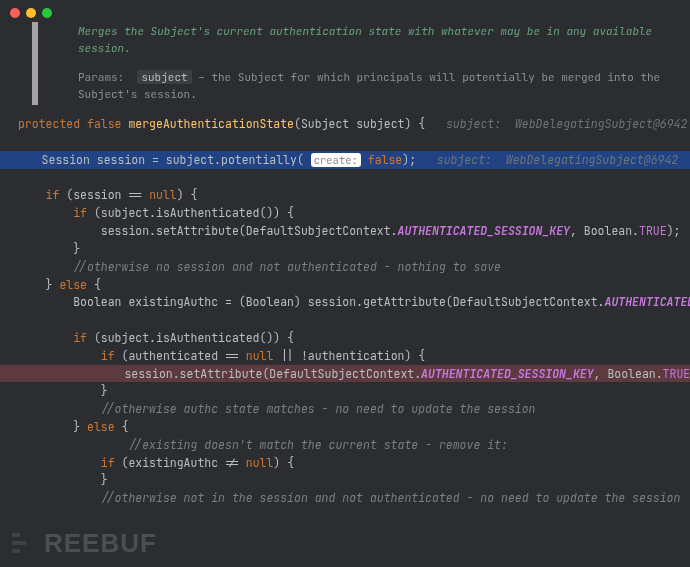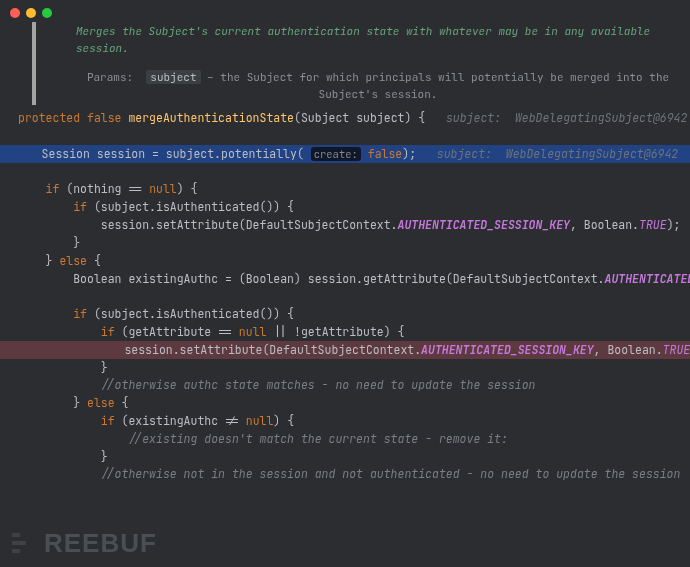--- a/index.html
+++ b/index.html
@@ -17,47 +17,47 @@
       position: absolute;
       top: 8px; left: 10px;
       display: flex; gap: 6px;
       z-index: 10;
     }
     .dot { width: 10px; height: 10px; border-radius: 50%; }
     .dot.red { background: #ff5f56; }
     .dot.yellow { background: #ffbd2e; }
     .dot.green { background: #27c93f; }
     .doc-block {
-      margin: 22px 0 4px 0;
+      margin: 22px 0 10px 0;
       padding: 1px 10px 2px 40px;
-      border-left: 4px solid #a3a3a3;
+      border-left: 6px solid #a3a3a3;
       margin-left: 32px;
       color: #67a37c;
       font-style: italic;
       line-height: 1.55;
       font-size: 11px;
     }
-    .doc-params-label { color: #8a8d93; font-style: normal; margin-top: 6px; display: block; text-align: center; }
+    .doc-params-label { color: #8a8d93; font-style: normal; margin-top: 6px; display: block; }
     .doc-param-box {
       background: #3c3f41; color: #bcbec4; padding: 0 4px; border-radius: 2px;
       font-style: normal;
     }
     .doc-param-text { color: #8a8d93; font-style: normal; }
     .code-area { padding: 0 14px 10px 14px; line-height: 1.55; }
     .line { white-space: pre; padding: 0 4px; }
     .k-mod { color: #cc7832; }
     .k-type { color: #bcbec4; }
     .k-method { color: #ffc66d; }
     .k-param { color: #bcbec4; }
     .k-keyword { color: #cc7832; }
     .k-null { color: #cc7832; }
     .k-static { color: #c678dd; font-style: italic; font-weight: bold; }
-    .k-true { color: #c678dd; font-style: italic; }
+    .k-true { color: #c678dd; }
     .k-hint { color: #6f737a; font-style: italic; }
-    .k-hintbox { background: #0f172a; color: #888; font-style: normal; padding: 0 3px; border-radius: 3px; font-size: 10.5px;}
+    .k-hintbox { background: #ffffff; color: #888; font-style: normal; padding: 0 3px; border-radius: 3px; font-size: 10.5px;}
     .k-comment { color: #7a7e85; font-style: italic; }
     .brace { color: #bcbec4; }
     .hl-blue { background: #214283; margin: 0 -18px; padding-left: 18px; padding-right: 18px; }
     .hl-red { background: #5c3a3f; margin: 0 -18px; padding-left: 18px; padding-right: 18px; }
     .watermark {
       position: absolute;
       left: 10px; bottom: 8px;
       display: flex; align-items: center;
       opacity: 0.25;
       color: #aab0b6;
@@ -90,35 +90,36 @@
 <div class="code-area">
 
 <div class="line"><span class="k-mod">protected</span> <span class="k-mod">false</span> <span class="k-method">mergeAuthenticationState</span>(<span class="k-type">Subject</span> <span class="k-param">subject</span>) <span class="brace">{</span>   <span class="k-hint"><span>subject:</span>  <span>WebDelegatingSubject@6942</span></span></div>
 
 <div class="line">&nbsp;</div>
 
 <div class="line hl-blue">    <span>Session session = subject.potentially(</span> <span class="k-hintbox">create:</span> <span class="k-keyword">false</span><span>);</span>   <span class="k-hint"><span>subject:</span>  <span>WebDelegatingSubject@6942</span></span></div>
 
 <div class="line">&nbsp;</div>
 
-<div class="line">    <span class="k-keyword">if</span><span> (nothing == </span><span class="k-null">null</span>) {</div>
+<div class="line">    <span class="k-keyword">if</span><span> (session == </span><span class="k-null">null</span>) {</div>
 <div class="line">        <span class="k-keyword">if</span><span> (subject.isAuthenticated()) {</span></div>
 <div class="line">            <span>session.setAttribute(DefaultSubjectContext.</span><span class="k-static">AUTHENTICATED_SESSION_KEY</span><span>, Boolean.</span><span class="k-true">TRUE</span><span>);</span></div>
 <div class="line">        <span>}</span></div>
+<div class="line">        <span class="k-comment">//otherwise no session and not authenticated - nothing to save</span></div>
 <div class="line">    } <span class="k-keyword">else</span><span> {</span></div>
 <div class="line">        <span>Boolean existingAuthc = (Boolean) session.getAttribute(DefaultSubjectContext.</span><span class="k-static">AUTHENTICATED_SESSION_KEY</span></div>
 <div class="line">&nbsp;</div>
 <div class="line">        <span class="k-keyword">if</span><span> (subject.isAuthenticated()) {</span></div>
-<div class="line">            <span class="k-keyword">if</span><span> (getAttribute == </span><span class="k-null">null</span><span> || !getAttribute) {</span></div>
+<div class="line">            <span class="k-keyword">if</span><span> (authenticated == </span><span class="k-null">null</span><span> || !authentication) {</span></div>
 <div class="line hl-red">                <span>session.setAttribute(DefaultSubjectContext.</span><span class="k-static">AUTHENTICATED_SESSION_KEY</span><span>, Boolean.</span><span class="k-true">TRUE</span></div>
 <div class="line">            <span>}</span></div>
 <div class="line">            <span class="k-comment">//otherwise authc state matches - no need to update the session</span></div>
 <div class="line">        } <span class="k-keyword">else</span><span> {</span></div>
+<div class="line">                <span class="k-comment">//existing doesn't match the current state - remove it:</span></div>
 <div class="line">            <span class="k-keyword">if</span><span> (existingAuthc != </span><span class="k-null">null</span><span>) {</span></div>
-<div class="line">                <span class="k-comment">//existing doesn't match the current state - remove it:</span></div>
 <div class="line">            <span>}</span></div>
 <div class="line">            <span class="k-comment">//otherwise not in the session and not authenticated - no need to update the session</span></div>
 
 </div>
 
 <div class="watermark">
   <svg width="30" height="30" viewBox="0 0 30 30">
     <rect x="2" y="4" width="8" height="4" fill="#7c8186"></rect>
     <rect x="2" y="12" width="14" height="4" fill="#7c8186"></rect>
     <rect x="2" y="20" width="8" height="4" fill="#7c8186"></rect>

